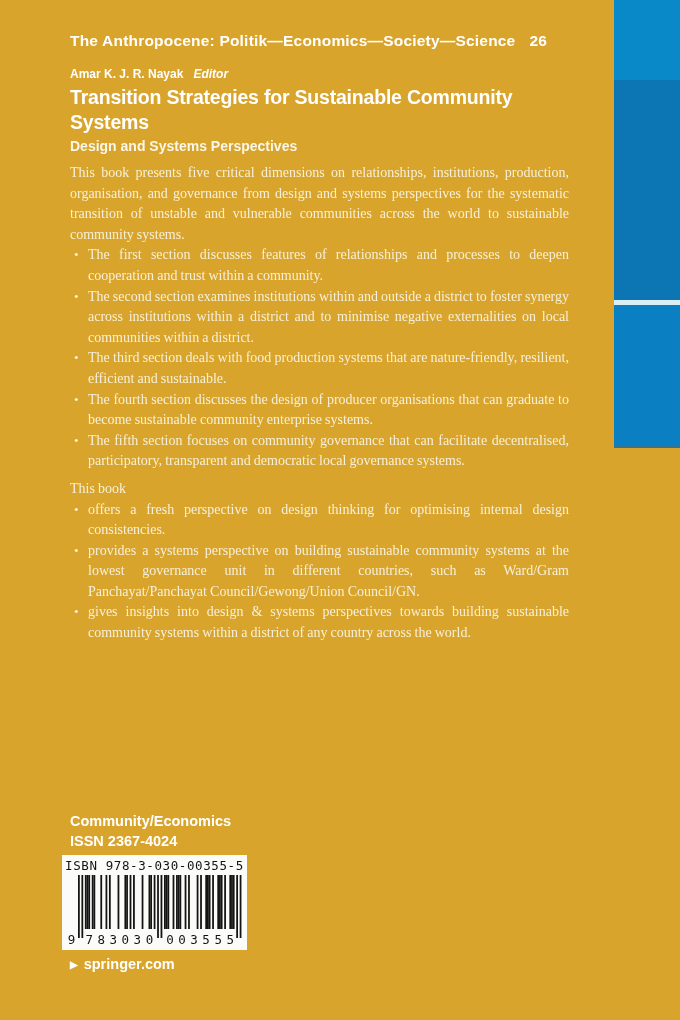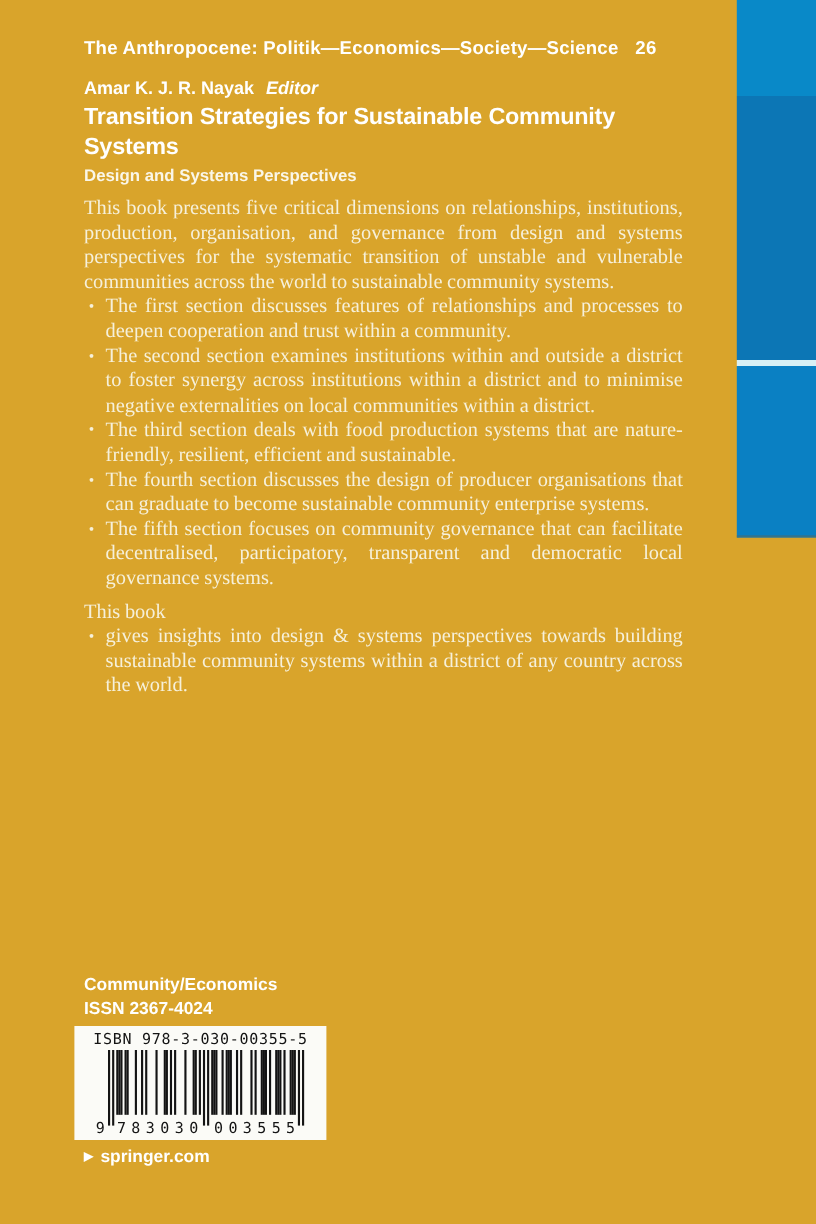--- a/index.html
+++ b/index.html
@@ -13,37 +13,37 @@
   .blue-band{position:absolute;left:614px;top:0;width:66px;height:448px;
     box-shadow:inset 2px 0 0 rgba(100,85,20,.28);}
   .band-top{height:80px;background:#0989C8;}
   .band-mid{height:220px;background:#0C76B5;}
   .band-stripe{height:5px;background:#D8F0F5;}
   .band-bottom{height:141px;background:#0A80C3;border-bottom:2px solid rgba(90,105,95,.55);}
   
   .header{position:absolute;left:70px;top:33px;width:500px;color:#FFFFFF;}
   .series-line{font-size:15.5px;font-weight:bold;letter-spacing:.2px;line-height:16px;}
   .series-number{margin-left:14px;}
-  .author-line{margin-top:17px;font-size:15px;font-weight:bold;line-height:16px;}
+  .author-line{margin-top:17px;font-size:12px;font-weight:bold;line-height:16px;}
   .author-role{font-style:italic;margin-left:10px;}
   .title{margin:3px 0 0;font-size:19.5px;font-weight:bold;letter-spacing:-.2px;line-height:25px;}
   .subtitle{margin-top:3px;font-size:14px;font-weight:bold;color:#FAF6E8;line-height:16px;}
   
   .blurb{position:absolute;left:70px;top:163px;width:499px;
     color:#F6F0DA;font-family:"Liberation Serif",serif;
-    font-size:17px;line-height:20.6px;text-align:justify;word-spacing:-.4px;}
+    font-size:14px;line-height:20.6px;text-align:justify;word-spacing:-.4px;}
   .blurb p{margin:0;}
   .blurb ul{margin:0;padding:0;list-style:none;}
   .blurb li{padding-left:18px;position:relative;}
   .blurb li::before{content:"\2022";position:absolute;left:4px;top:0;font-size:13px;}
   .this-book{margin-top:7px !important;}
   
   .category{position:absolute;left:70px;top:813px;font-size:14.5px;font-weight:bold;color:#FFFFFF;}
   .issn{position:absolute;left:70px;top:833px;font-size:14.5px;font-weight:bold;color:#FFFFFF;text-align:right;}
-  .isbn-box{position:absolute;left:62px;top:855px;width:210px;height:95px;background:#FBFBF7;
+  .isbn-box{position:absolute;left:62px;top:855px;width:185px;height:95px;background:#FBFBF7;
     box-sizing:border-box;display:flex;flex-direction:column;align-items:center;padding-top:4px;}
   .isbn-label{font-family:"DejaVu Sans Mono","Liberation Mono",monospace;font-size:12.5px;
     color:#141414;letter-spacing:.6px;line-height:14px;}
   .barcode-svg{margin-top:2px;}
   .barcode-svg rect{fill:#141414;}
   .barcode-svg text{font-family:"DejaVu Sans Mono","Liberation Mono",monospace;font-size:12.5px;fill:#141414;}
   .site-line{position:absolute;left:70px;top:956px;color:#FFFFFF;font-size:14.5px;font-weight:bold;}
   .site-arrow{font-size:10px;margin-right:6px;position:relative;top:-1px;}
 </style>
 </head>
@@ -73,20 +73,22 @@
     <p>This book presents five critical dimensions on relationships, institutions, production, organisation, and governance from design and systems perspectives for the systematic transition of unstable and vulnerable communities across the world to sustainable community systems.</p>
     <ul>
         <li>The first section discusses features of relationships and processes to deepen cooperation and trust within a community.</li>
         <li>The second section examines institutions within and outside a district to foster synergy across institutions within a district and to minimise negative externalities on local communities within a district.</li>
         <li>The third section deals with food production systems that are nature-friendly, resilient, efficient and sustainable.</li>
         <li>The fourth section discusses the design of producer organisations that can graduate to become sustainable community enterprise systems.</li>
         <li>The fifth section focuses on community governance that can facilitate decentralised, participatory, transparent and democratic local governance systems.</li>
       </ul>
     <p class="this-book">This book</p>
     <ul>
+        <li>offers a fresh perspective on design thinking for optimising internal design consistencies.</li>
+        <li>provides a systems perspective on building sustainable community systems at the lowest governance unit in different countries, such as Ward/Gram Panchayat/Panchayat Council/Gewong/Union Council/GN.</li>
         <li>gives insights into design &amp; systems perspectives towards building sustainable community systems within a district of any country across the world.</li>
       </ul>
   </div>
 
   <div class="category">Community/Economics</div>
   <div class="issn">ISSN 2367-4024</div>
 
   <div class="isbn-box">
     <div class="isbn-label">ISBN 978-3-030-00355-5</div>
     <svg class="barcode-svg" width="176" height="72" viewBox="0 0 176 72" xmlns="http://www.w3.org/2000/svg">

